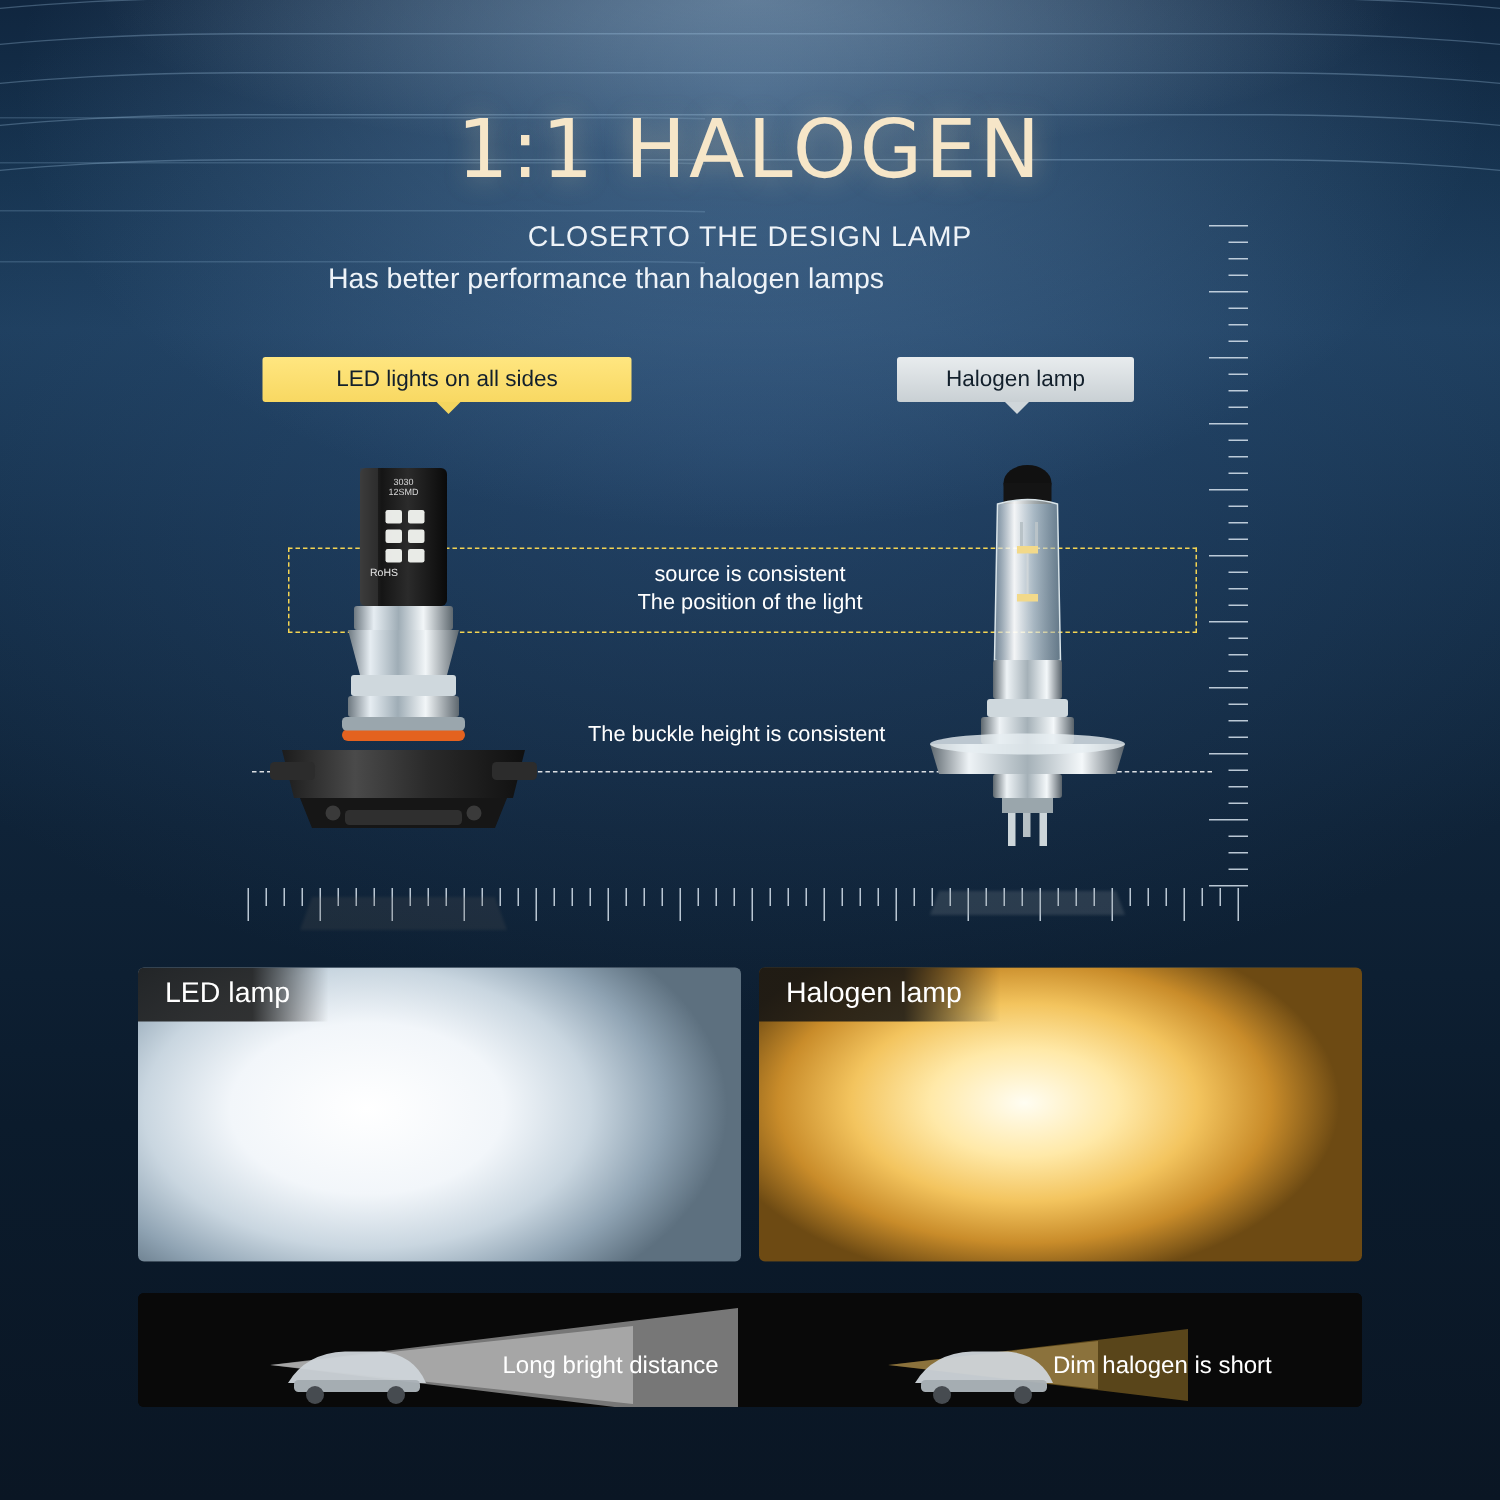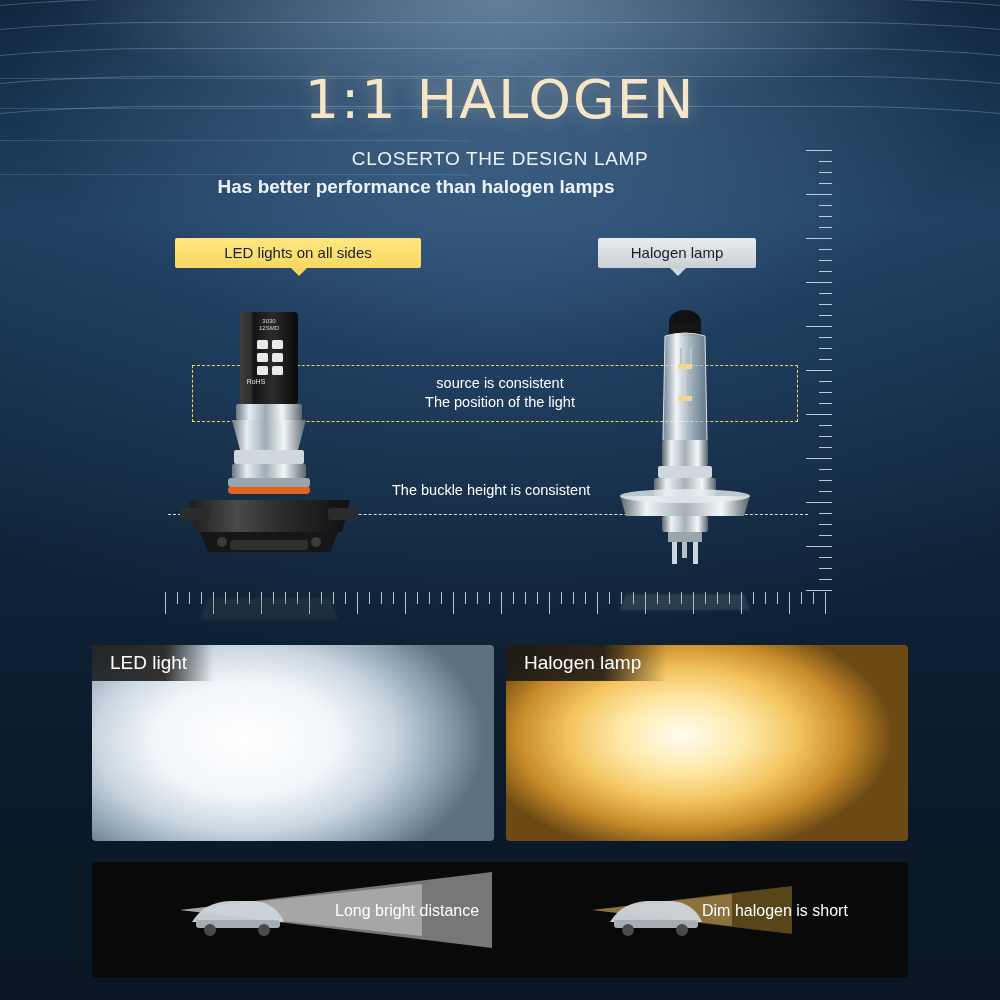--- a/index.html
+++ b/index.html
@@ -18,21 +18,21 @@
     background:radial-gradient(ellipse 620px 150px at 50% 0%, rgba(200,225,245,.30), rgba(200,225,245,0) 70%);}
   
   .waves2{position:absolute;left:0;top:60px;width:470px;height:230px;overflow:hidden;opacity:.40;}
   .waves2 i{position:absolute;left:-320px;width:1000px;border-top:1.4px solid rgba(160,200,230,0.5);
     border-radius:50%/100%;height:110px;}
 
   .title{position:absolute;top:68px;left:0;width:1000px;text-align:center;
     font-size:54px;letter-spacing:2px;color:#f6e6c8;font-family:"DejaVu Sans",sans-serif;font-weight:400;
     text-shadow:0 0 18px rgba(255,230,180,.35);}
   .sub1{position:absolute;top:148px;left:0;width:1000px;text-align:center;font-size:19px;color:#eef3f8;letter-spacing:.6px;}
-  .sub2{position:absolute;top:176px;left:12px;width:808px;text-align:center;font-size:19px;color:#eef3f8;font-weight:bold;}
+  .sub2{position:absolute;top:176px;left:0;width:808px;text-align:center;font-size:19px;color:#eef3f8;}
 
   
   .tag{position:absolute;height:30px;line-height:30px;text-align:center;font-size:15px;color:#13202c;border-radius:2px;}
   .tag.yellow{background:linear-gradient(180deg,#ffe680,#f8d862);}
   .tag.grey{background:linear-gradient(180deg,#e8ecee,#c9d0d4);}
   .tag:after{content:"";position:absolute;left:50%;margin-left:-7px;bottom:-8px;border-left:8px solid transparent;border-right:8px solid transparent;border-top:8px solid #f3d55f;}
   .tag.grey:after{border-top-color:#cfd6da;}
 
   
   .dashbox{position:absolute;border:1.4px dashed #f4d452;}
@@ -315,27 +315,27 @@
       <rect x="72" y="242" width="5" height="16" fill="#b6c0c5"></rect>
     </svg>
   </div>
   <div class="reflect" style="left:610px;top:560px;width:150px;height:50px;">
     <svg width="150" height="50" viewBox="0 0 150 50">
         <path d="M10 0 L140 0 L134 16 L16 16 Z" fill="#8a9298"></path>
       </svg>
   </div>
 
   <div class="panel ledphoto" style="left:92px;top:645px;width:402px;height:196px;">
-    <div class="plabel">LED  light</div>
+    <div class="plabel">LED  lamp</div>
   </div>
   <div class="panel halophoto" style="left:506px;top:645px;width:402px;height:196px;">
     <div class="plabel">Halogen lamp</div>
   </div>
 
-  <div class="beam" style="left:92px;top:862px;width:816px;height:116px;">
+  <div class="beam" style="left:92px;top:862px;width:816px;height:76px;">
     <svg width="816" height="96" viewBox="0 0 816 96">
       <rect x="0" y="0" width="816" height="96" fill="#090909"></rect>
 
       <path d="M88 48 L400 10 L400 86 Z" fill="#ffffff" opacity=".45"></path>
       <path d="M88 48 L330 22 L330 74 Z" fill="#ffffff" opacity=".35"></path>
 
       <path d="M500 48 L700 24 L700 72 Z" fill="#f0b83c" opacity=".35"></path>
       <path d="M500 48 L640 32 L640 64 Z" fill="#ffd98a" opacity=".30"></path>
 
       <g opacity=".95">

